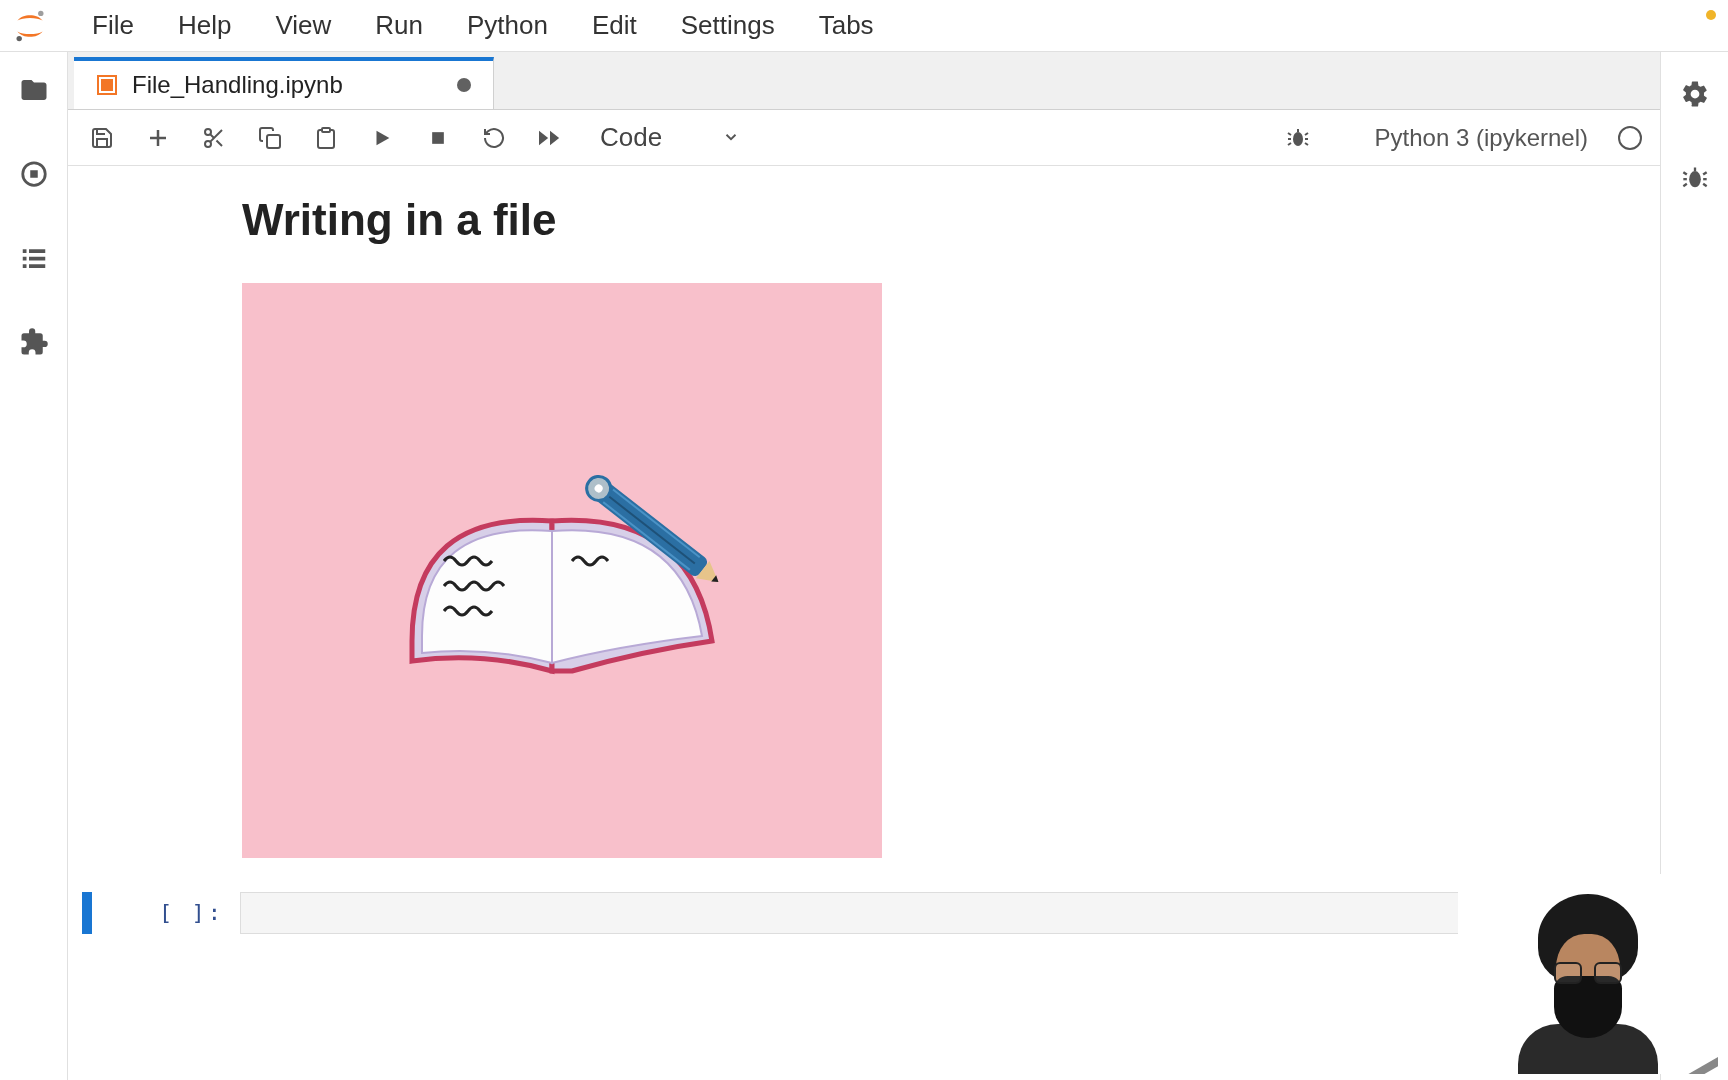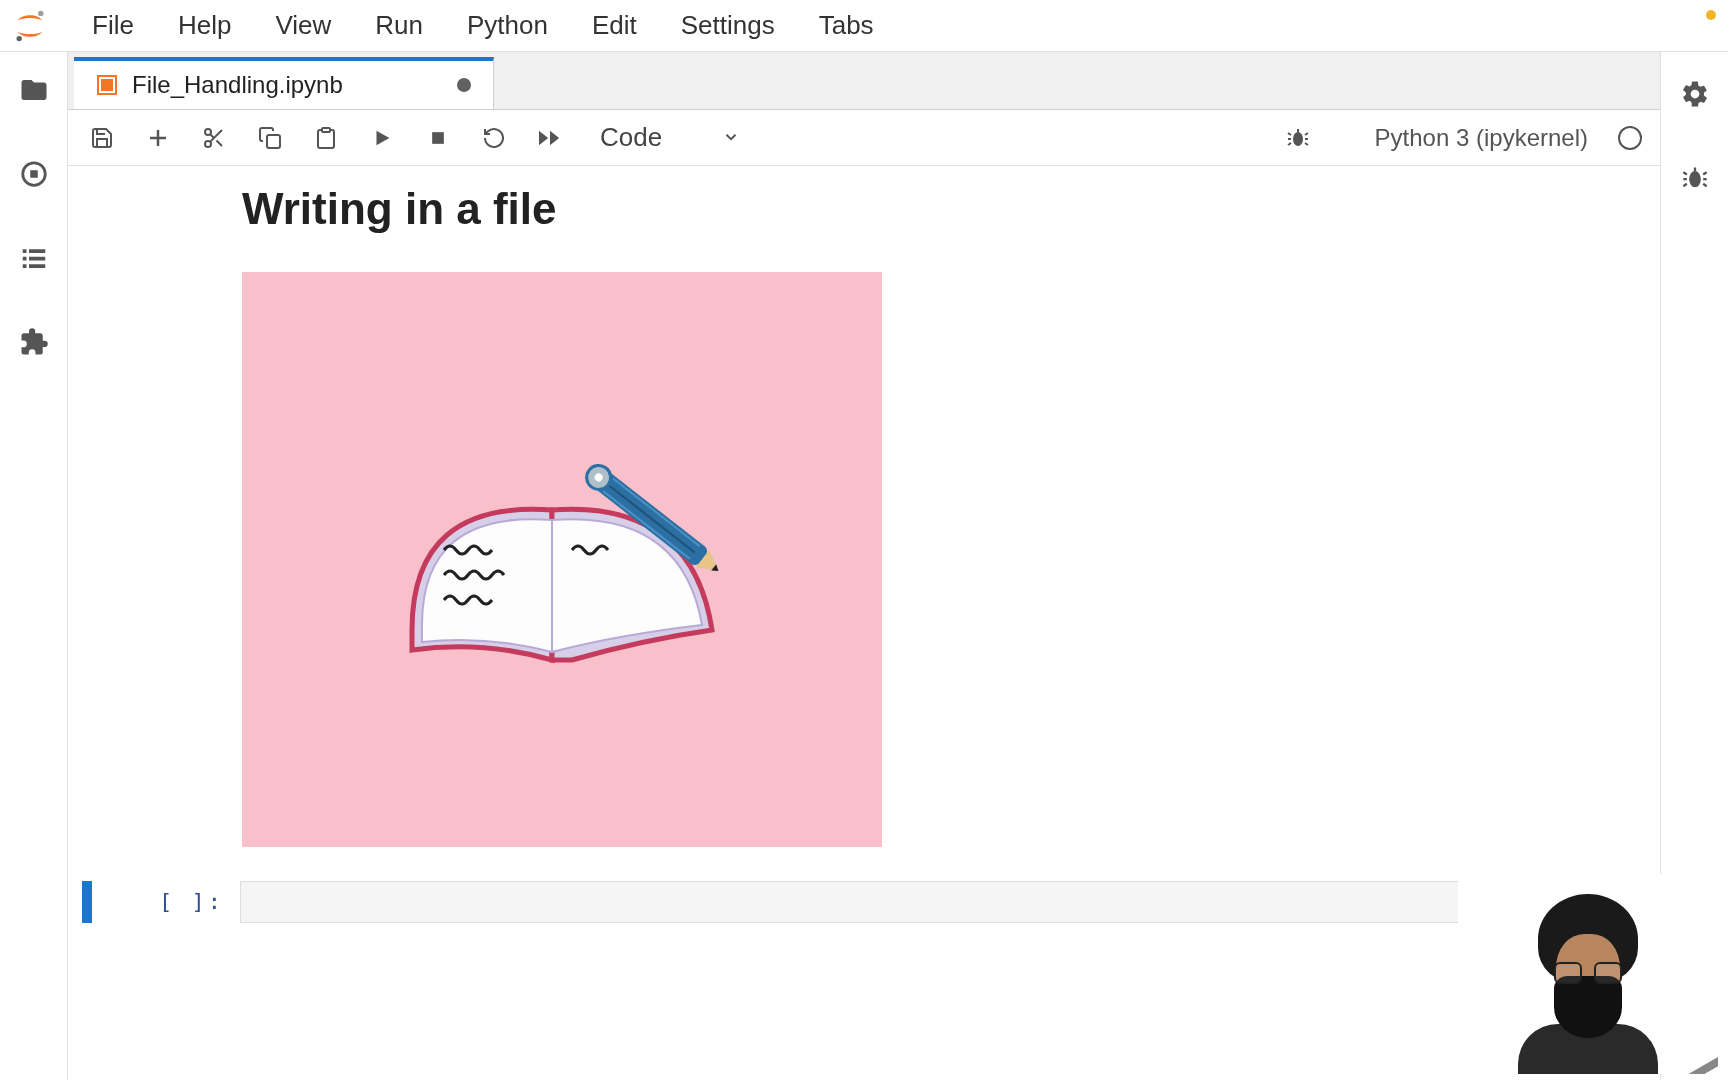--- a/index.html
+++ b/index.html
@@ -168,20 +168,21 @@
       flex: 1;
       background: #fff;
       overflow: auto;
       padding-left: 14px;
       padding-right: 14px;
       padding-top: 18px;
     }
     .md-cell {
       margin-left: 160px;
       margin-right: 60px;
+      margin-top: 11px;
     }
     .md-cell h1 {
       font-size: 44px;
       font-weight: 700;
       color: #222;
       margin-bottom: 36px;
     }
     .md-cell ul {
       list-style: disc;
       padding-left: 60px;

